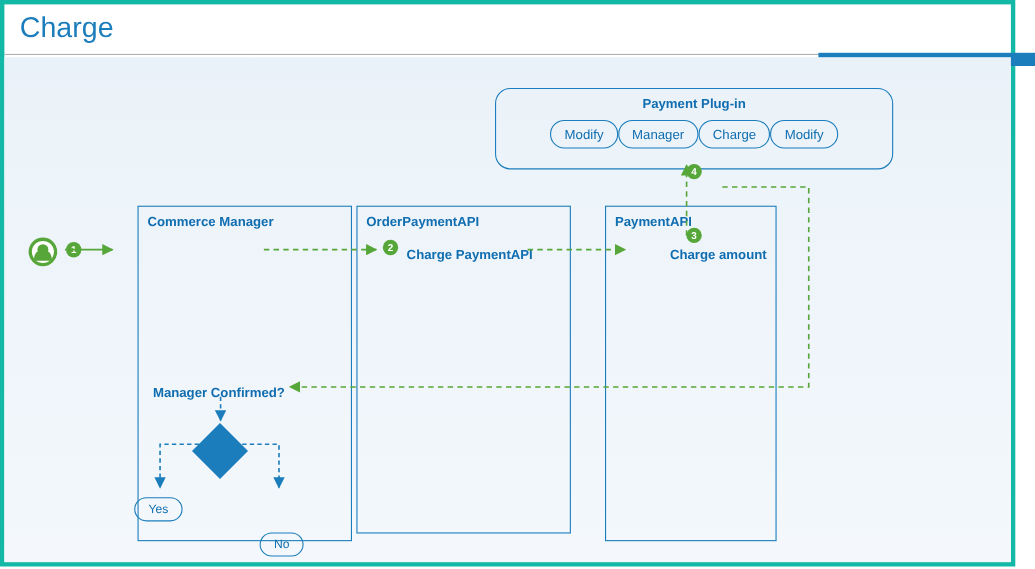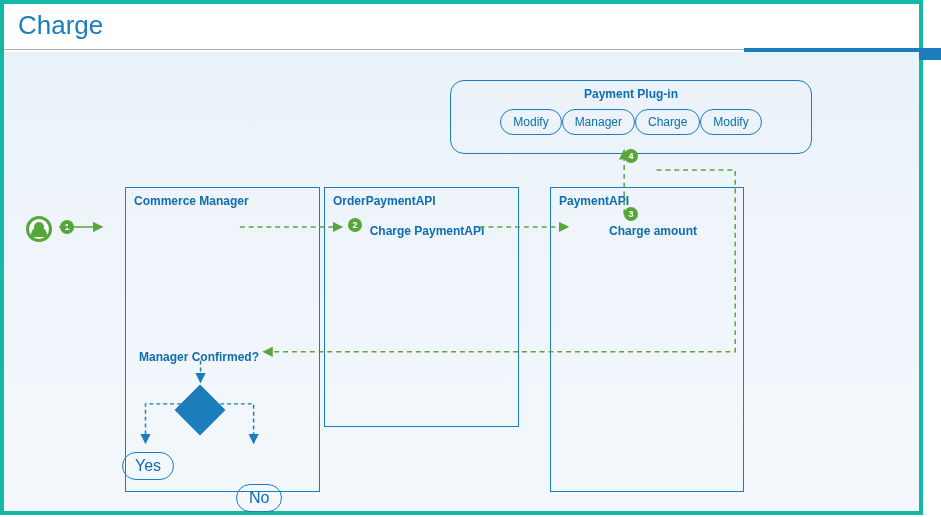--- a/index.html
+++ b/index.html
@@ -83,21 +83,21 @@
     color: #0f6db0;
     font-size: 12px;
     font-weight: bold;
     text-align: center;
   }
   .decision-pill {
     position: absolute;
     border: 1px solid #1b7dbb;
     border-radius: 14px;
     color: #0f6db0;
-    font-size: 16px;
+    font-size: 11px;
     padding: 4px 12px;
     text-align: center;
   }
   .diamond {
     position: absolute;
     width: 36px;
     height: 36px;
     background: #1b7dbb;
     transform: rotate(45deg);
   }
@@ -170,28 +170,28 @@
     <div class="box" style="left:98px; top:135px; width:195px; height:305px;margin-left:23px;">
       <div class="box-title">Commerce Manager</div>
     </div>
     <div class="node-label" style="left:130px; top:298px; width:130px;">
       <span>Manager Confirmed?</span>
     </div>
     <div class="diamond" style="left:178px; top:340px;"></div>
     <div class="decision-pill" style="left:118px; top:400px;"><span>Yes</span></div>
     <div class="decision-pill" style="left:232px; top:400px;margin-top:32px;"><span>No</span></div>
 
-    <div class="box" style="left:320px; top:135px; width:195px; height:240px;">
+    <div class="box" style="left:320px; top:135px; width:195px; height:298px;">
       <div class="box-title">OrderPaymentAPI</div>
     </div>
     <div class="node-label" style="left:358px; top:172px; width:130px;">
       <span>Charge PaymentAPI</span>
     </div>
 
-    <div class="box" style="left:546px; top:135px; width:194px; height:305px;">
+    <div class="box" style="left:546px; top:135px; width:156px; height:305px;">
       <div class="box-title">PaymentAPI</div>
     </div>
     <div class="node-label" style="left:589px; top:172px; width:120px;">
       <span>Charge amount</span>
     </div>
 
     <div class="actor" style="left:22px; top:164px;">
       <div class="actor-circle">
         <div class="actor-head"></div>
         <div class="actor-body"></div>

